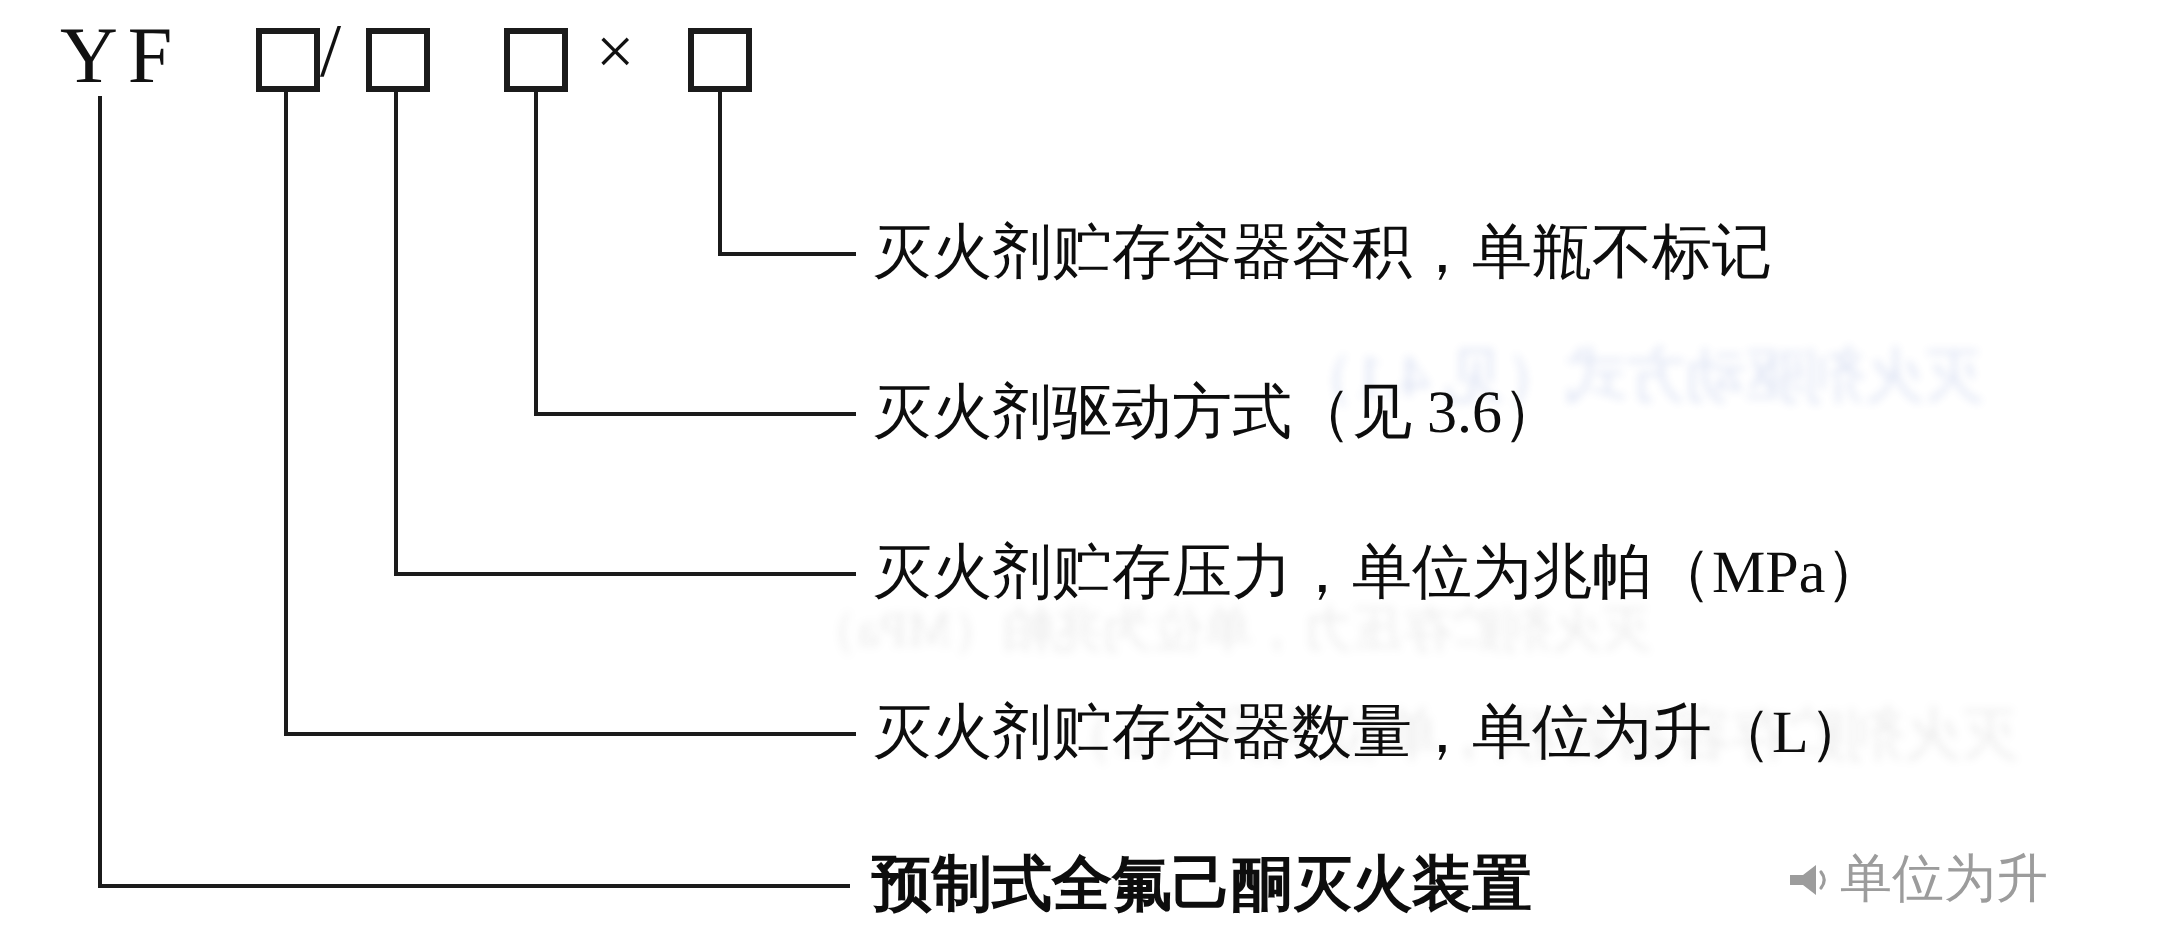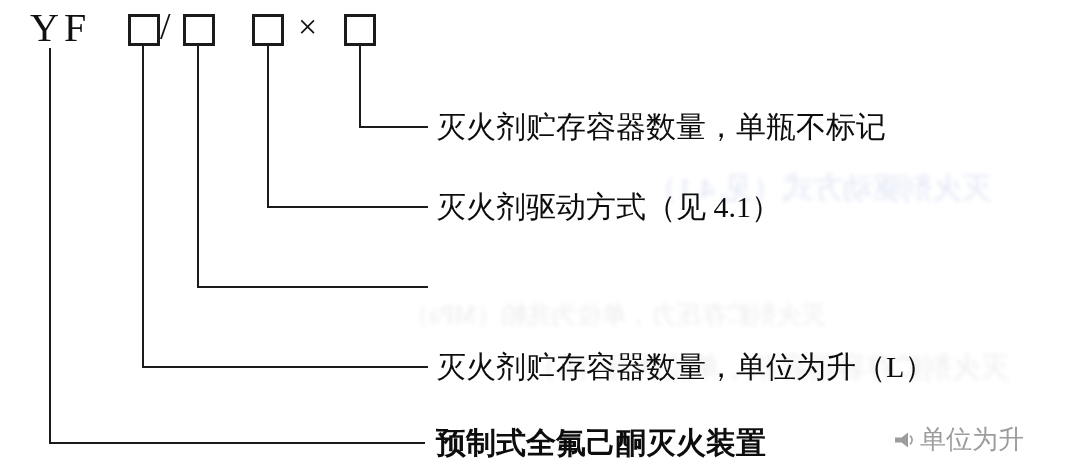--- a/index.html
+++ b/index.html
@@ -88,22 +88,23 @@
   <div class="vline v-b1"></div>
   <div class="vline v-b2"></div>
   <div class="vline v-b3"></div>
   <div class="vline v-b4"></div>
   <div class="hline h-l1"></div>
   <div class="hline h-l2"></div>
   <div class="hline h-l3"></div>
   <div class="hline h-l4"></div>
   <div class="hline h-l5"></div>
 
-  <div class="leader-label lab1">灭火剂贮存容器数量，单瓶不标记</div>
-  <div class="leader-label lab2">灭火剂驱动方式（见 4.1）</div>
+  <div class="leader-label lab1">灭火剂贮存容器容积，单瓶不标记</div>
+  <div class="leader-label lab2">灭火剂驱动方式（见 3.6）</div>
+  <div class="leader-label lab3">灭火剂贮存压力，单位为兆帕（MPa）</div>
   <div class="leader-label lab4">灭火剂贮存容器数量，单位为升（L）</div>
   <div class="leader-label lab5">预制式全氟己酮灭火装置</div>
 
   <div class="site-mark">
     <span>
       <svg width="24" height="24" viewBox="0 0 24 24">
         <path d="M3 9.5 L9.5 9.5 L16 4.5 L16 19.5 L9.5 14.5 L3 14.5 Z" fill="#9c9c9c"></path>
         <path d="M18.5 8 q3.2 4 0 8" stroke="#9c9c9c" fill="none" stroke-width="1.6" stroke-linecap="round"></path>
       </svg>
     </span>

